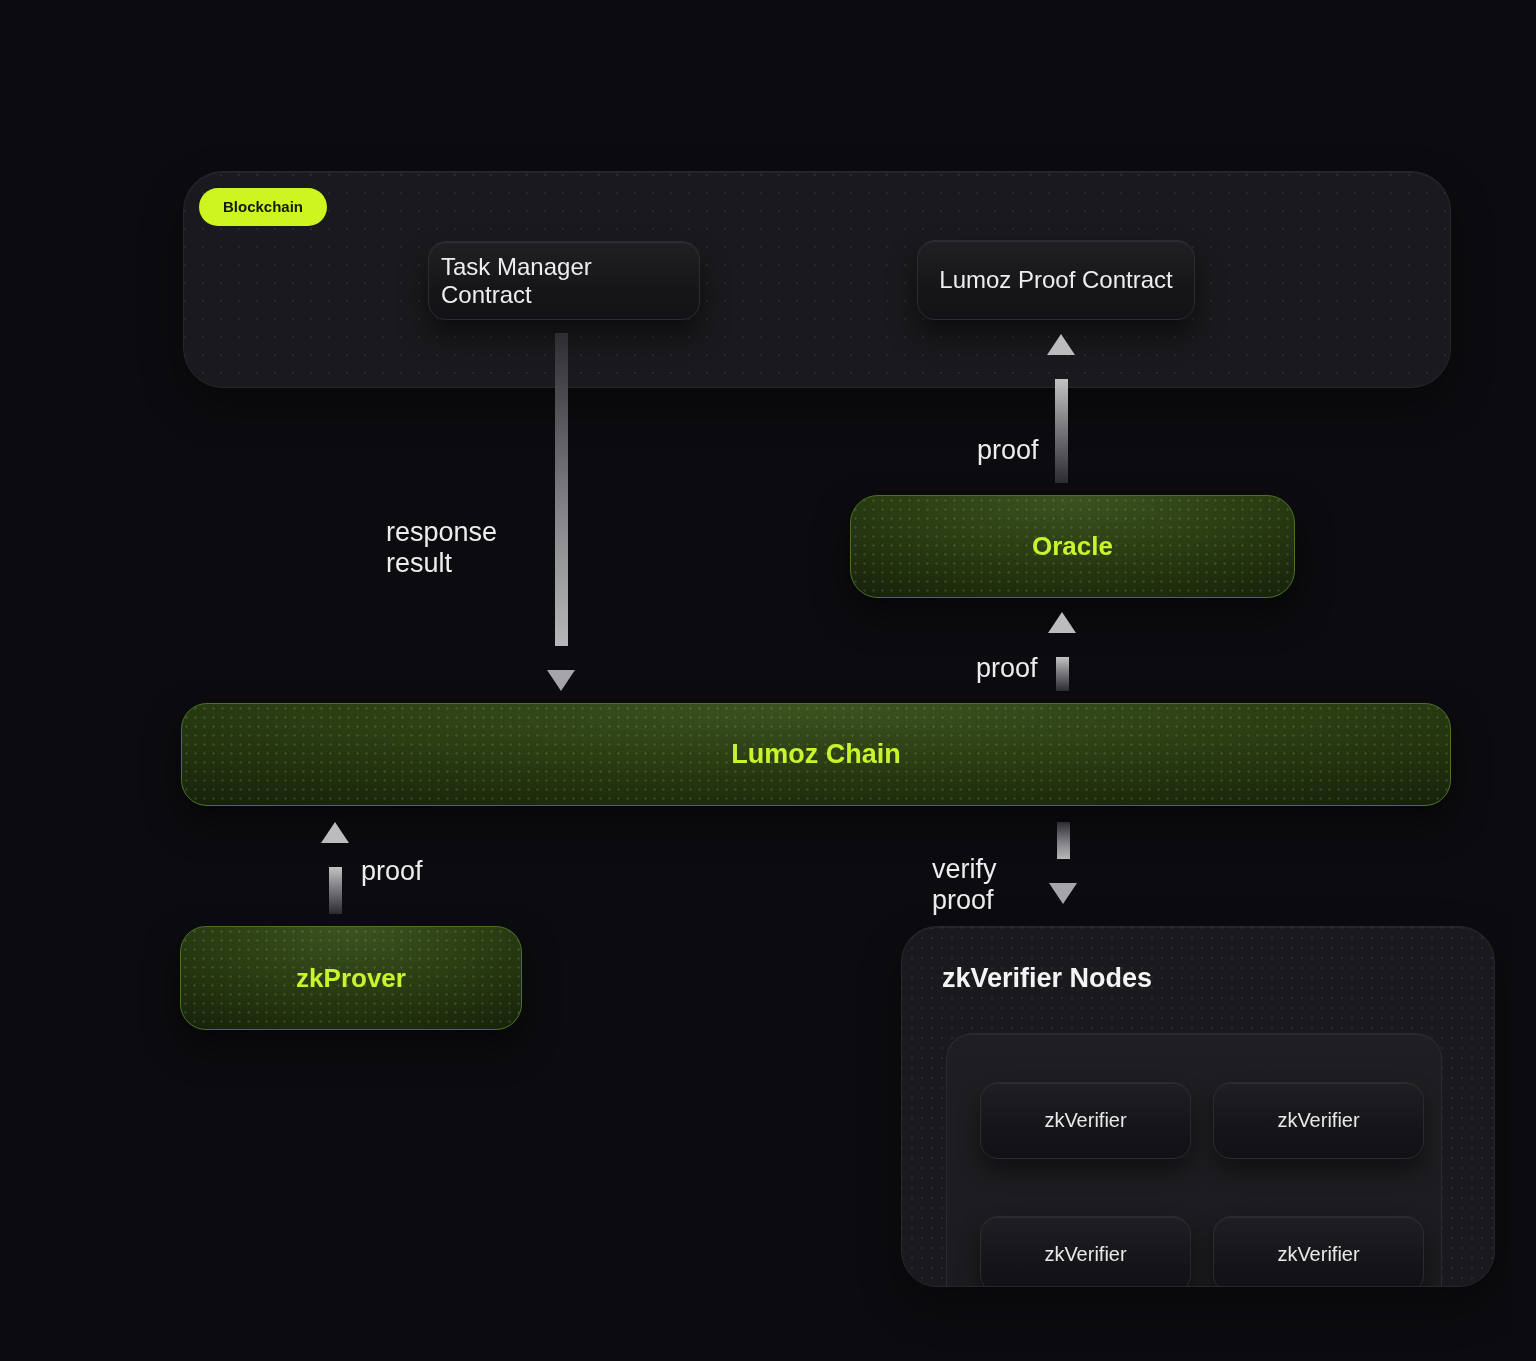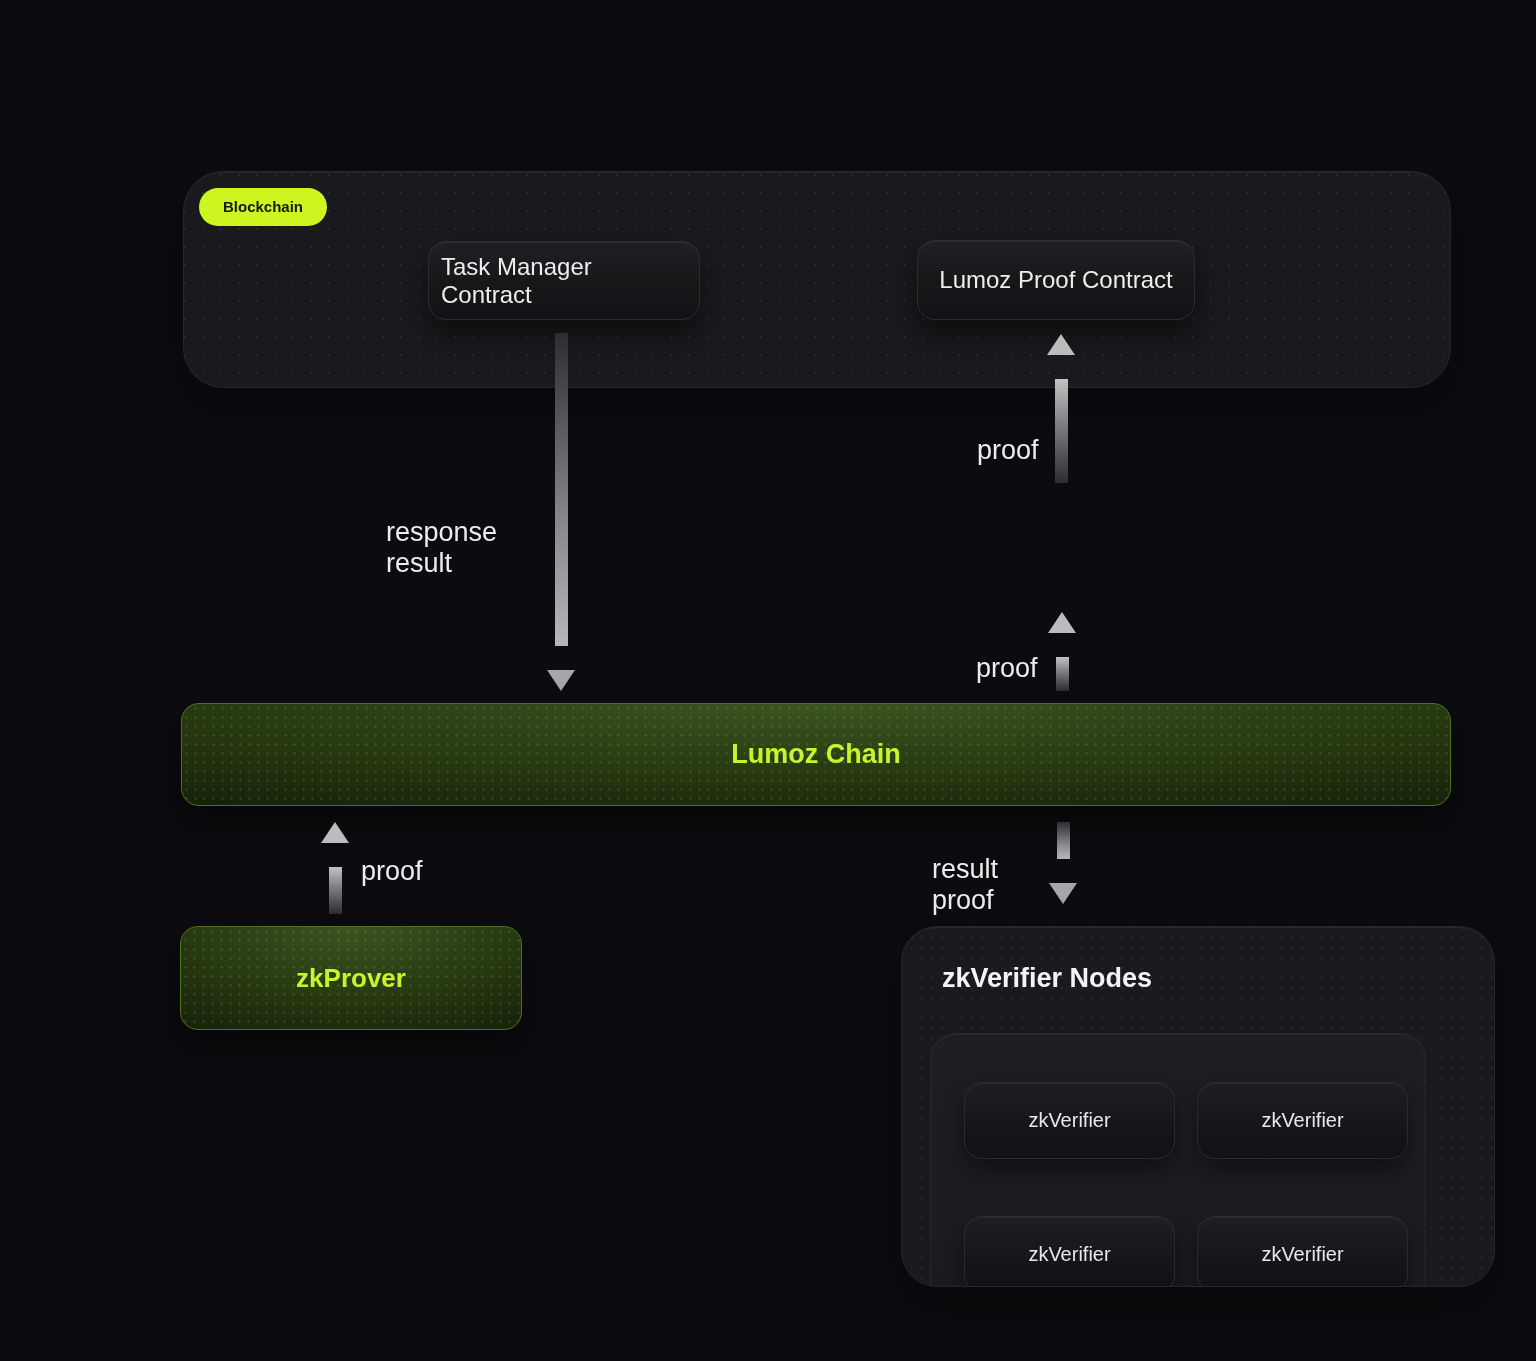--- a/index.html
+++ b/index.html
@@ -66,36 +66,36 @@
   .node-task-manager{left:380px;top:193px;width:272px;height:79px;}
   .node-proof-contract{left:869px;top:192px;width:278px;height:80px;}
 
   
   .green-node{
     display:flex;align-items:center;justify-content:center;
     background:
       radial-gradient(rgba(190,240,120,0.14) 1px, transparent 1.45px) 0 0/9px 9px,
       radial-gradient(120% 170% at 50% 0%, #3c5420 0%, #263810 42%, #141c09 78%, #0f1507 100%);
     border:1px solid var(--green-border);
-    border-radius:18px;
+    border-radius:26px;
     box-shadow:0 16px 34px rgba(0,0,0,0.5);
     color:var(--accent-text);
     font-weight:700;
   }
   .node-oracle{left:802px;top:447px;width:445px;height:103px;border-radius:28px;font-size:26px;}
   .node-chain{left:133px;top:655px;width:1270px;height:103px;font-size:27px;}
   .node-zkprover{left:132px;top:878px;width:342px;height:104px;font-size:26px;}
 
   
   .verifier-title{
     position:absolute;left:28px;top:24px;
     color:#f4f4f5;font-size:27px;font-weight:700;
   }
   .verifier-panel{
-    position:absolute;left:16px;top:94px;width:496px;height:300px;
+    position:absolute;left:32px;top:94px;width:496px;height:300px;
     background:linear-gradient(180deg,#1f1f23 0%,#1b1b1f 100%);
     border:1px solid #29292e;
     border-radius:26px;
     box-shadow:inset 0 1px 0 rgba(255,255,255,0.05);
     display:grid;
     grid-template-columns:211px 211px;
     column-gap:22px;row-gap:33px;
     padding:36px 21px 0 21px;
     align-content:start;
   }
@@ -156,20 +156,23 @@
     <div class="head-down"></div>
   </div>
   <div class="edge-label" style="left:338px;top:469px;width:152px;">response result</div>
 
   <div class="arrow up" style="left:999px;top:274px;height:173px;">
     <div class="head-up"></div>
     <div class="shaft"></div>
   </div>
   <div class="edge-label" style="left:929px;top:387px;width:56px;">proof</div>
 
+  <div class="abs green-node node-oracle">
+    <span>Oracle</span>
+  </div>
 
   <div class="arrow up" style="left:1000px;top:552px;height:103px;">
     <div class="head-up"></div>
     <div class="shaft"></div>
   </div>
   <div class="edge-label" style="left:928px;top:605px;width:56px;">proof</div>
 
   <div class="abs green-node node-chain">
     <span>Lumoz Chain</span>
   </div>
@@ -181,21 +184,21 @@
   <div class="edge-label" style="left:313px;top:808px;width:56px;">proof</div>
 
   <div class="abs green-node node-zkprover">
     <span>zkProver</span>
   </div>
 
   <div class="arrow down" style="left:1001px;top:762px;height:106px;">
     <div class="shaft"></div>
     <div class="head-down"></div>
   </div>
-  <div class="edge-label" style="left:884px;top:806px;width:118px;">result proof</div>
+  <div class="edge-label" style="left:884px;top:806px;width:118px;">verify proof</div>
 
   <div class="abs dot-container verifier-container">
     <div class="verifier-title">zkVerifier Nodes</div>
     <div class="verifier-panel">
       <div class="verifier-box">
         <span>zkVerifier</span>
       </div>
       <div class="verifier-box">
         <span>zkVerifier</span>
       </div>

